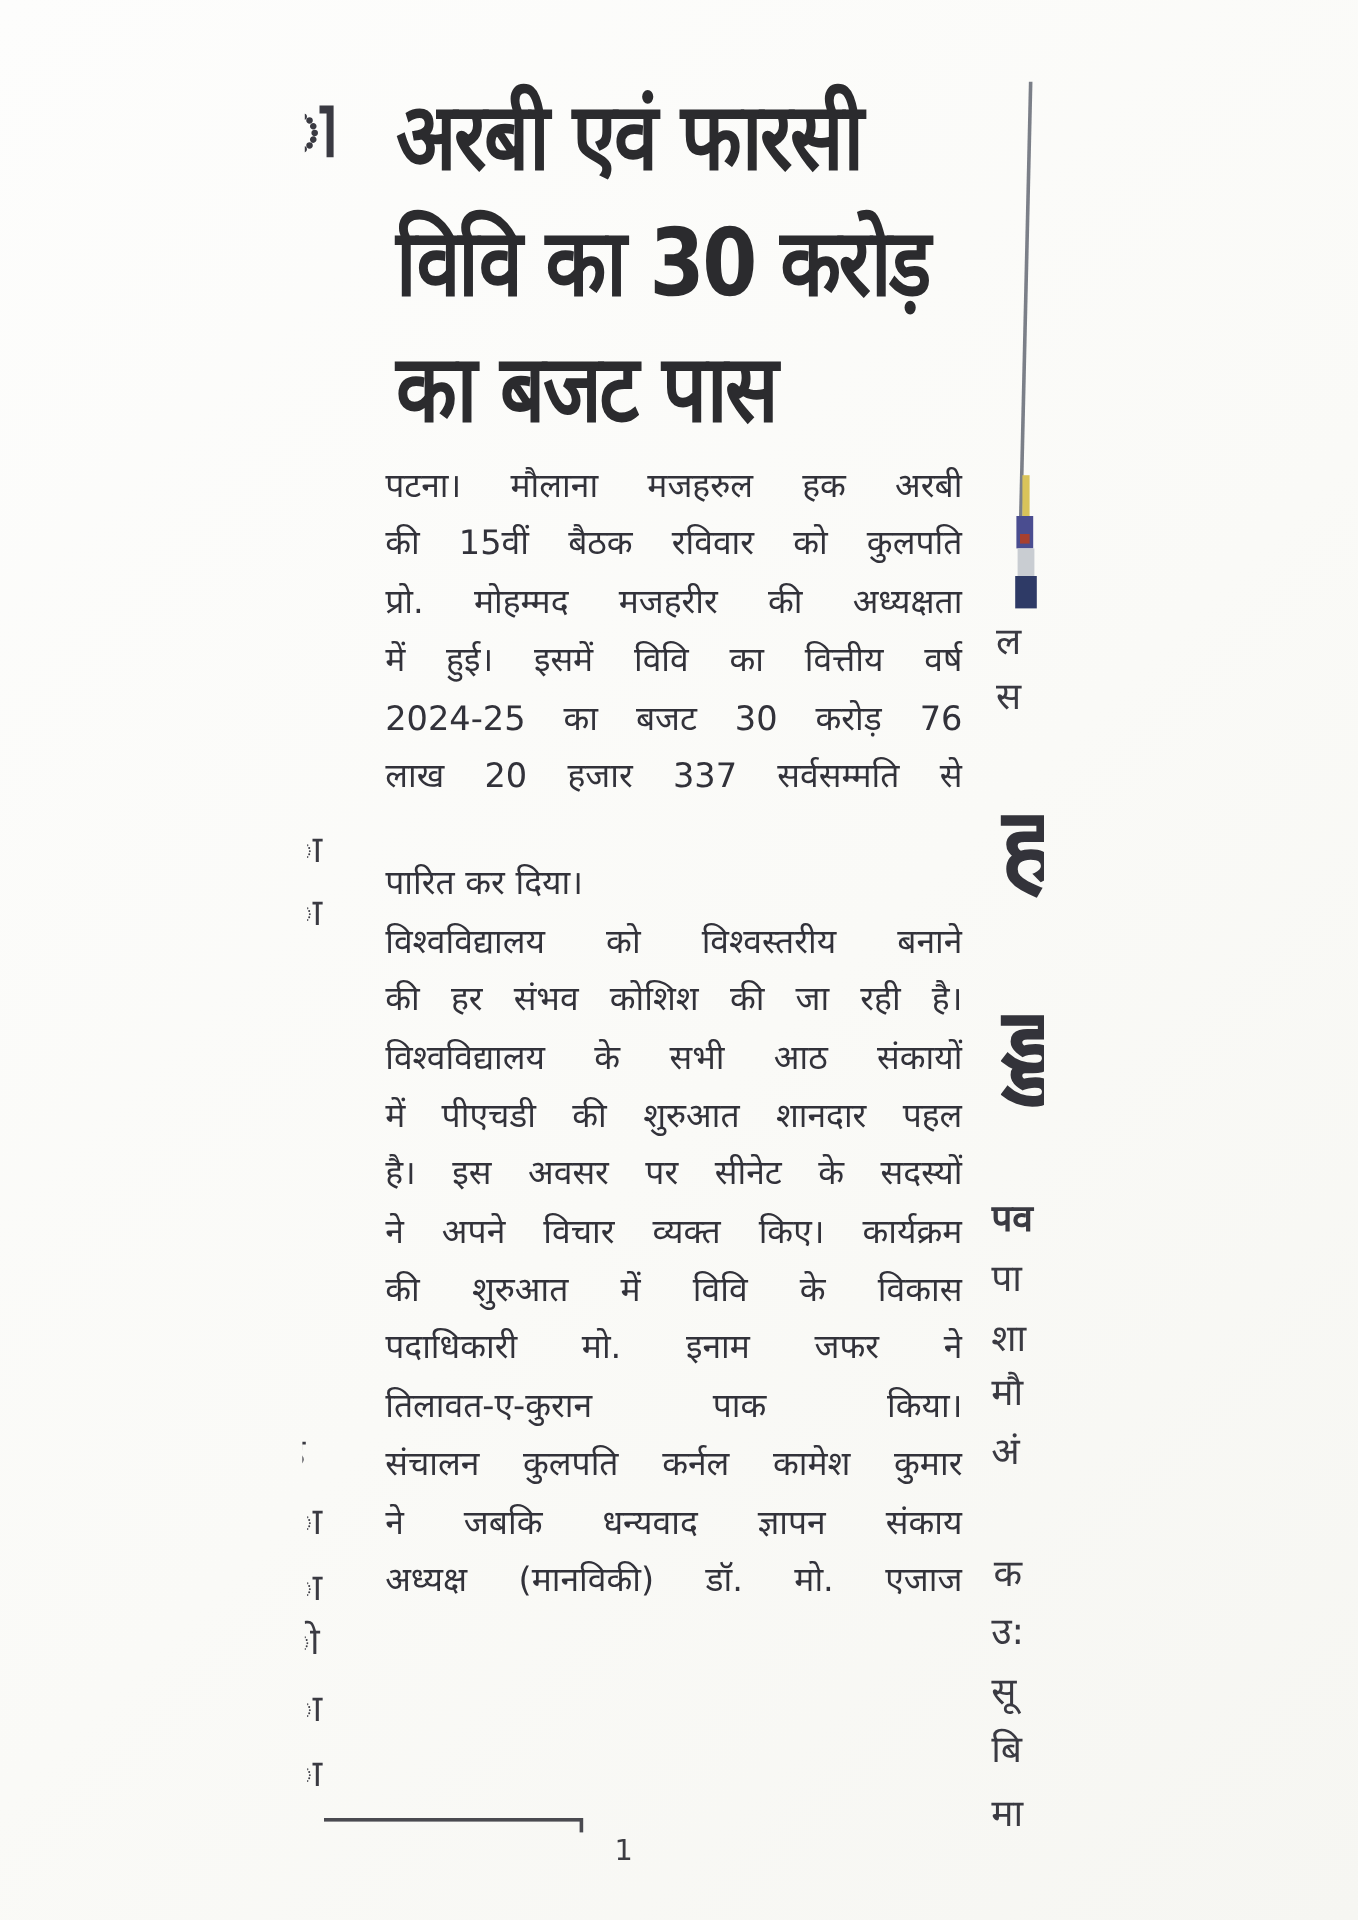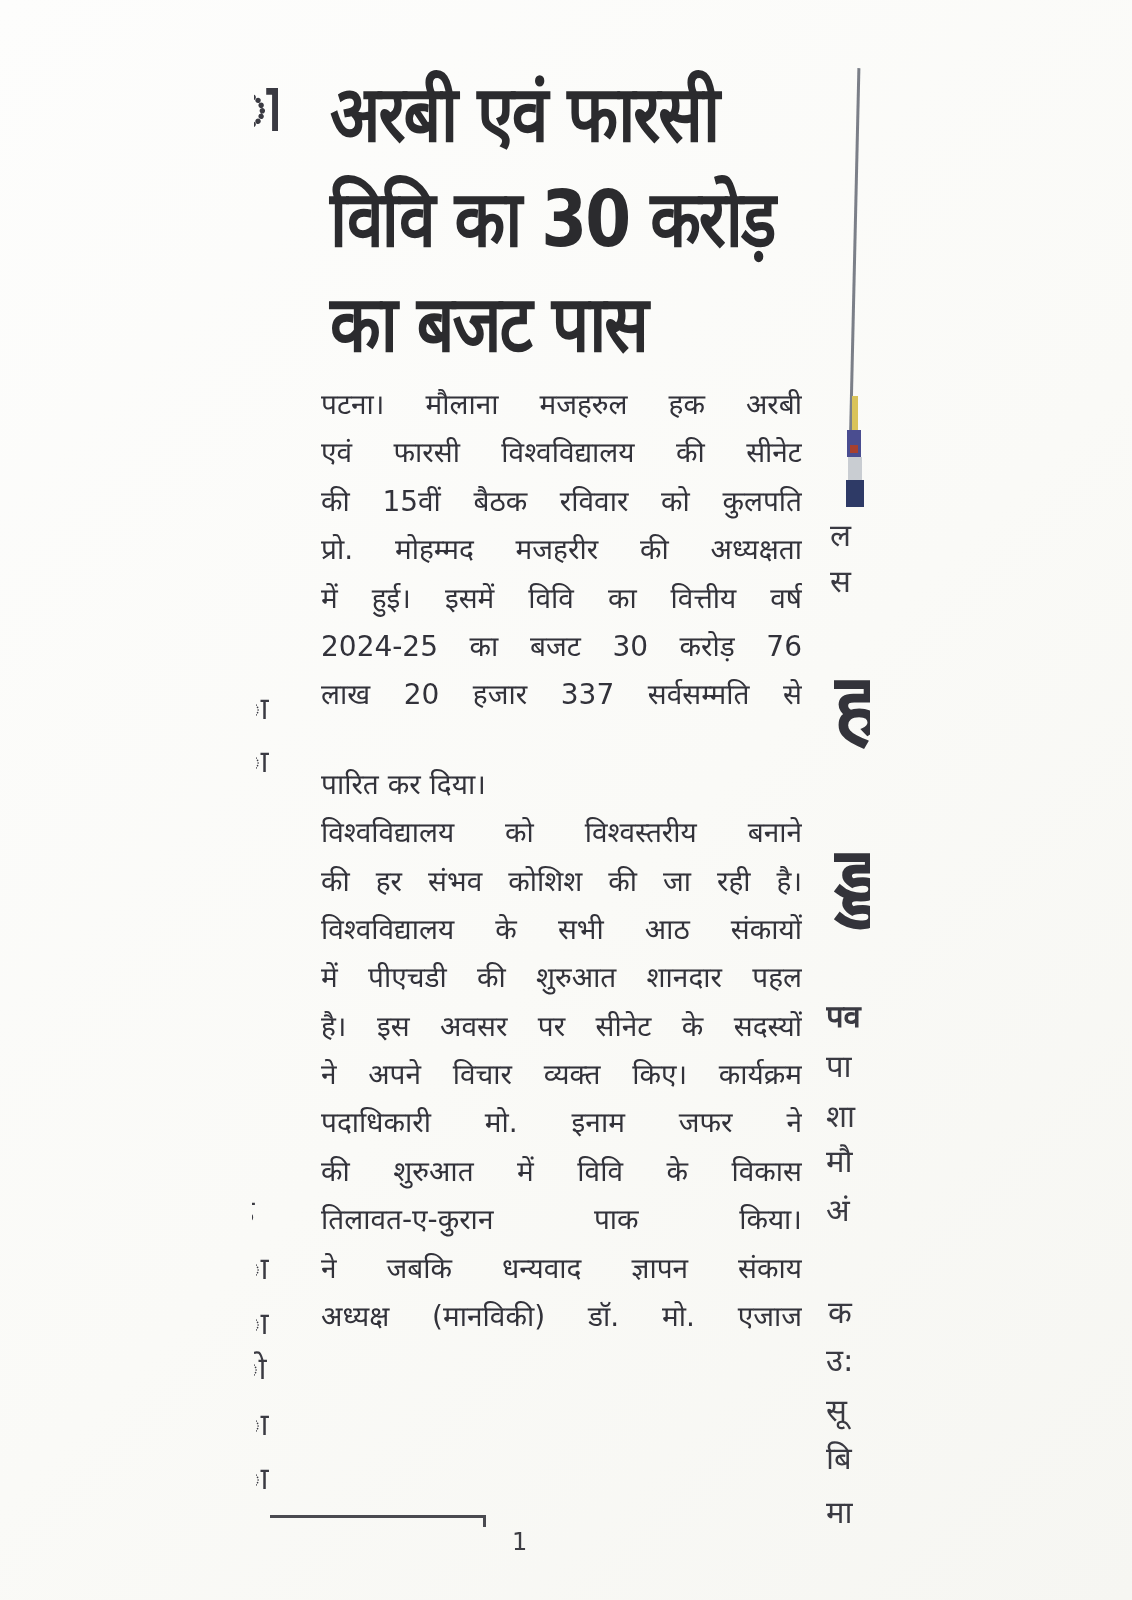--- a/index.html
+++ b/index.html
@@ -52,36 +52,36 @@
 <div class="page">
 
   <div class="headline">
     <div class="hline">अरबी एवं फारसी</div>
     <div class="hline">विवि का 30 करोड़</div>
     <div class="hline">का बजट पास</div>
   </div>
 
   <div class="body-col">
     <div class="bl">पटना। मौलाना मजहरुल हक अरबी</div>
-    <div class="bl">एवं फारसी विश्वविद्यालय की सीनेट</div>
     <div class="bl">की 15वीं बैठक रविवार को कुलपति</div>
     <div class="bl">प्रो. मोहम्मद मजहरीर की अध्यक्षता</div>
     <div class="bl">में हुई। इसमें विवि का वित्तीय वर्ष</div>
     <div class="bl">2024-25 का बजट 30 करोड़ 76</div>
     <div class="bl">लाख 20 हजार 337 सर्वसम्मति से</div>
     <div class="bl end">पारित कर दिया।</div>
     <div class="bl">विश्वविद्यालय को विश्वस्तरीय बनाने</div>
     <div class="bl">की हर संभव कोशिश की जा रही है।</div>
     <div class="bl">विश्वविद्यालय के सभी आठ संकायों</div>
     <div class="bl">में पीएचडी की शुरुआत शानदार पहल</div>
     <div class="bl">है। इस अवसर पर सीनेट के सदस्यों</div>
     <div class="bl">ने अपने विचार व्यक्त किए। कार्यक्रम</div>
+    <div class="bl">की शुरुआत में विवि के विकास</div>
     <div class="bl">पदाधिकारी मो. इनाम जफर ने</div>
-    <div class="bl">की शुरुआत में विवि के विकास</div>
     <div class="bl">तिलावत-ए-कुरान पाक किया।</div>
+    <div class="bl">संचालन कुलपति कर्नल कामेश कुमार</div>
     <div class="bl">ने जबकि धन्यवाद ज्ञापन संकाय</div>
     <div class="bl">अध्यक्ष (मानविकी) डॉ. मो. एजाज</div>
   </div>
 
   <div class="frag lfrag-big" style="left:254px;top:58px;width:24px;height:100px;font-size:66px;font-weight:700;line-height:100px;">
     <span>ा</span>
   </div>
   <div class="frag lfrag rfrag" style="left:256px;top:688px;width:20px;height:44px;">
     <span>ा</span>
   </div>
@@ -117,21 +117,21 @@
 
   <div class="frag rfrag" style="left:830px;top:515px;width:34px;height:42px;">
     <span>ल</span>
   </div>
   <div class="frag rfrag" style="left:830px;top:561px;width:34px;height:42px;">
     <span>स</span>
   </div>
   <div class="frag rfrag-big" style="left:834px;top:655px;width:36px;height:122px;">
     <span>ह</span>
   </div>
-  <div class="frag rfrag-big" style="left:834px;top:828px;width:36px;height:118px;">
+  <div class="frag rfrag-big" style="left:834px;top:828px;width:36px;height:118px;font-family:Liberation Mono, monospace;">
     <span>ड्ड</span>
   </div>
   <div class="frag rfrag" style="left:826px;top:996px;width:42px;height:44px;font-weight:bold;">
     <span>पव</span>
   </div>
   <div class="frag rfrag" style="left:826px;top:1046px;width:42px;height:44px;">
     <span>पा</span>
   </div>
   <div class="frag rfrag" style="left:826px;top:1096px;width:42px;height:44px;">
     <span>शा</span>

